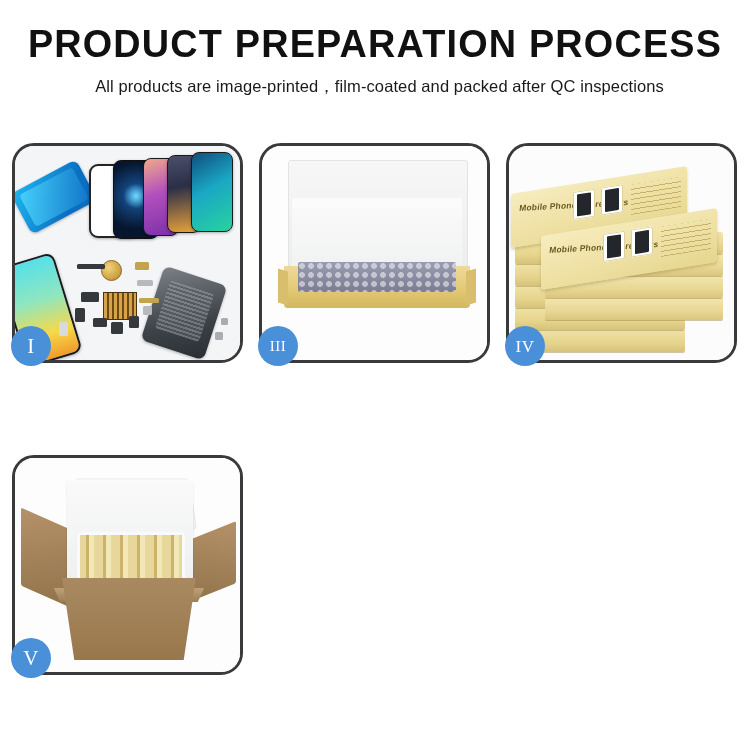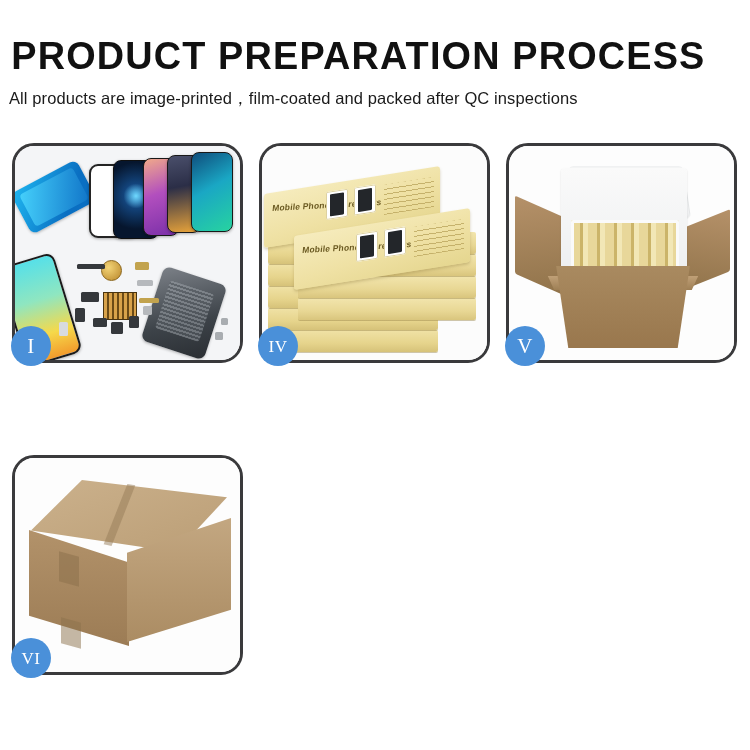--- a/index.html
+++ b/index.html
@@ -10,22 +10,22 @@
     width: 750px;
     height: 750px;
     background: #ffffff;
     font-family: "Liberation Sans", sans-serif;
     overflow: hidden;
     position: relative;
   }
 
   
   .header {
-    padding-top: 36px;
-    text-align: left;
+    padding-top: 24px;
+    text-align: center;
   }
   .page-title {
     font-family: "Liberation Sans", sans-serif;
     font-size: 39px;
     font-weight: bold;
     letter-spacing: 1.2px;
     color: #111111;
     line-height: 1;
     margin: 0;
     transform: scaleX(0.97);
@@ -404,20 +404,29 @@
       <div class="prt" style="left:128px;top:160px;width:9px;height:9px;background:#b6b9bd;"></div>
       <div class="prt" style="left:44px;top:176px;width:9px;height:14px;background:#d8dbde;"></div>
       <div class="prt" style="left:124px;top:152px;width:20px;height:5px;background:#c2a34e;"></div>
       <div class="prt" style="left:200px;top:186px;width:8px;height:8px;background:#a9adb1;"></div>
       <div class="prt" style="left:206px;top:172px;width:7px;height:7px;background:#a9adb1;"></div>
     </div>
     <div class="badge">I</div>
   </div>
 
 
+  <div class="panel">
+    <div class="panel-inner p3">
+      <div class="fb-lid"></div>
+      <div class="fb-foam"></div>
+      <div class="fb-tray"></div>
+      <div class="fb-bubble"></div>
+    </div>
+    <div class="badge xwide">III</div>
+  </div>
 
   <div class="panel">
     <div class="panel-inner p4">
       <div class="stk s1"></div>
       <div class="stk s2"></div>
       <div class="stk s3"></div>
       <div class="stk s4"></div>
       <div class="stk s5"></div>
       <div class="stk2 t1"></div>
       <div class="stk2 t2"></div>
@@ -455,25 +464,14 @@
       <div class="cv-flapR"></div>
       <div class="cv-foamlid"></div>
       <div class="cv-foam"></div>
       <div class="cv-inner"></div>
       <div class="cv-rim"></div>
       <div class="cv-body"></div>
     </div>
     <div class="badge">V</div>
   </div>
 
-  <div class="panel">
-    <div class="panel-inner p6">
-      <div class="sc-top"></div>
-      <div class="sc-left"></div>
-      <div class="sc-right"></div>
-      <div class="sc-seam"></div>
-      <div class="sc-tape"></div>
-      <div class="sc-tape2"></div>
-    </div>
-    <div class="badge wide">VI</div>
-  </div>
 
 </div>
 
 </body></html>

